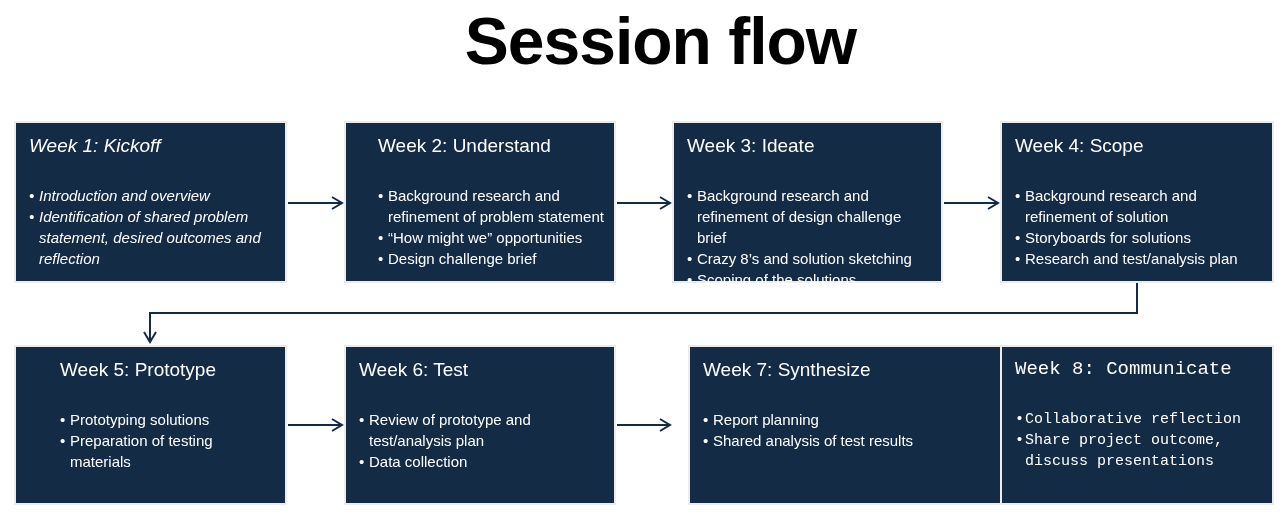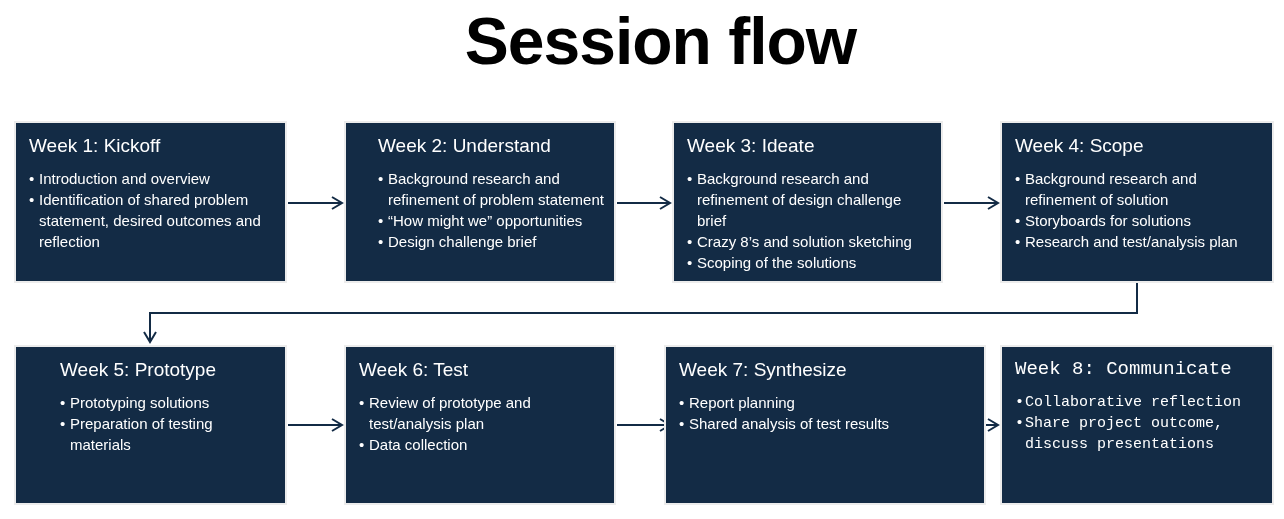--- a/index.html
+++ b/index.html
@@ -53,42 +53,42 @@
     color:var(--box-text);
     padding:10px 8px 10px 13px;
   }
   .box-title{
     font-size:19px;
     font-weight:400;
     line-height:1.35;
   }
   .box ul{
     list-style:none;
-    margin-top:9px;
+    margin-top:26px;
   }
   .box li{
     position:relative;
     padding-left:10px;
     font-size:15px;
     line-height:1.4;
   }
   .box li::before{
     content:"\2022";
     position:absolute;
     left:0;
   }
   
-  .pos-1{left:16px;  top:123px; width:269px; height:158px;}
+  .pos-1{left:16px;  top:123px; width:269px; height:158px;font-style:italic;}
   .pos-2{left:346px; top:123px; width:268px; height:158px;padding-left:32px;}
   .pos-3{left:674px; top:123px; width:267px; height:158px;}
   .pos-4{left:1002px;top:123px; width:270px; height:158px;}
   
   .pos-5{left:16px;  top:347px; width:269px; height:156px;padding-left:44px;}
   .pos-6{left:346px; top:347px; width:268px; height:156px;}
-  .pos-7{left:666px; top:347px; width:318px; height:156px;}
+  .pos-7{left:690px; top:347px; width:318px; height:156px;}
   .pos-8{left:1002px;top:347px; width:270px; height:156px;font-family:Liberation Mono, monospace;}
 </style>
 </head>
 <body>
 
 <div class="canvas">
 
   <h1 class="title">Session flow</h1>
 
   <svg class="connectors" viewBox="0 0 1284 519" aria-hidden="true">

